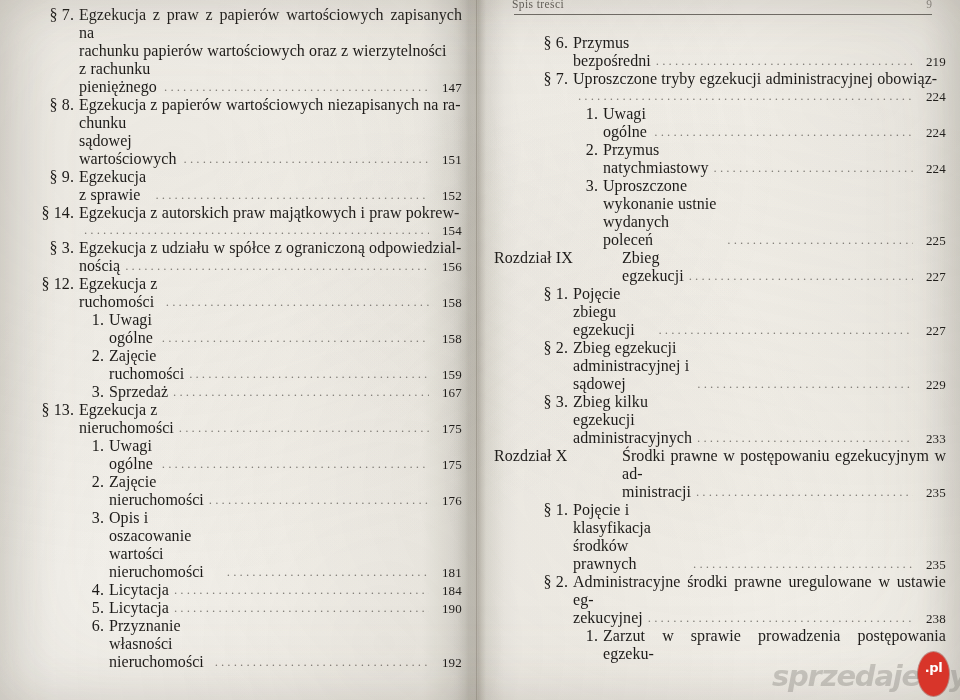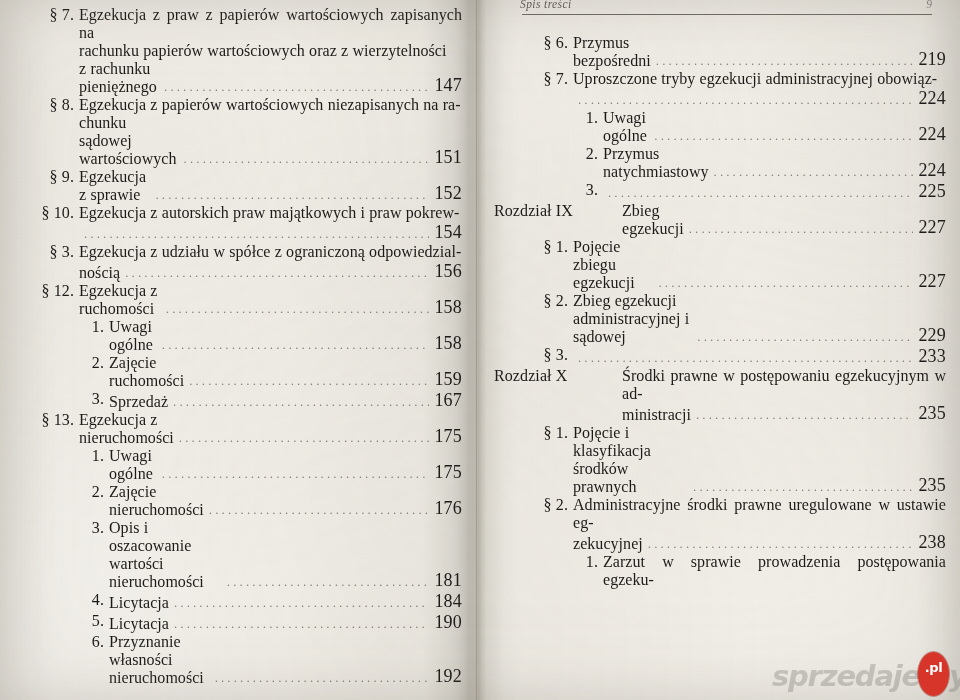--- a/index.html
+++ b/index.html
@@ -87,24 +87,23 @@
     top: 0;
     height: 700px;
   }
   .page-left  { left: 0;   width: 476px; }
   .page-right { left: 476px; width: 484px; }
 
   
   .runhead {
     position: absolute;
     top: 0px;
-    left: 44px;
+    left: 36px;
     right: 28px;
     height: 20px;
-    font-style: italic;
   }
   .runhead-text {
     position: absolute;
     left: 0;
     top: -2px;
     font-size: 11.5px;
     letter-spacing: .4px;
     color: #3a3732;
     opacity: .80;
   }
@@ -163,21 +162,21 @@
     letter-spacing: 3.1px;
     line-height: 17.4px;
     position: relative;
     top: -1px;
   }
 
   .folio {
     flex: 0 0 auto;
     width: 30px;
     text-align: right;
-    font-size: 18px;
+    font-size: 13px;
     letter-spacing: .2px;
   }
 
   
   .entry {
     display: flex;
     align-items: flex-start;
   }
   .entry > .label { padding-top: 0; }
   .entry-body { flex: 1 1 auto; min-width: 0; }
@@ -277,21 +276,21 @@
           <div class="label w-sec">§ 9.</div>
           <div class="entry-body">
             <div class="entry-line">
               <span class="title">Egzekucja z sprawie</span>
               <span class="leader">................................................................................</span>
               <span class="folio">152</span>
             </div>
           </div>
         </div>
         <div class="entry">
-          <div class="label w-sec">§ 10.</div>
+          <div class="label w-sec">§ 14.</div>
           <div class="entry-body">
             <div class="entry-line">
               <span class="title just">Egzekucja z autorskich praw majątkowych i praw pokrew-</span>
             </div>
             <div class="entry-line">
               <span class="leader">................................................................................</span>
               <span class="folio">154</span>
             </div>
           </div>
         </div>
@@ -467,20 +466,21 @@
               <span class="title">Przymus natychmiastowy</span>
               <span class="leader">................................................................................</span>
               <span class="folio">224</span>
             </div>
           </div>
         </div>
         <div class="entry">
           <div class="label w-num">3.</div>
           <div class="entry-body">
             <div class="entry-line">
+              <span class="title">Uproszczone wykonanie ustnie wydanych poleceń</span>
               <span class="leader">................................................................................</span>
               <span class="folio">225</span>
             </div>
           </div>
         </div>
         <div class="entry">
           <div class="label chap-label w-chapr">Rozdział IX</div>
           <div class="entry-body">
             <div class="entry-line">
               <span class="title">Zbieg egzekucji</span>
@@ -506,20 +506,21 @@
               <span class="title">Zbieg egzekucji administracyjnej i sądowej</span>
               <span class="leader">................................................................................</span>
               <span class="folio">229</span>
             </div>
           </div>
         </div>
         <div class="entry">
           <div class="label w-sec">§ 3.</div>
           <div class="entry-body">
             <div class="entry-line">
+              <span class="title">Zbieg kilku egzekucji administracyjnych</span>
               <span class="leader">................................................................................</span>
               <span class="folio">233</span>
             </div>
           </div>
         </div>
         <div class="entry">
           <div class="label chap-label w-chapr">Rozdział X</div>
           <div class="entry-body">
             <div class="entry-line">
               <span class="title just">Środki prawne w postępowaniu egzekucyjnym w ad-</span>

